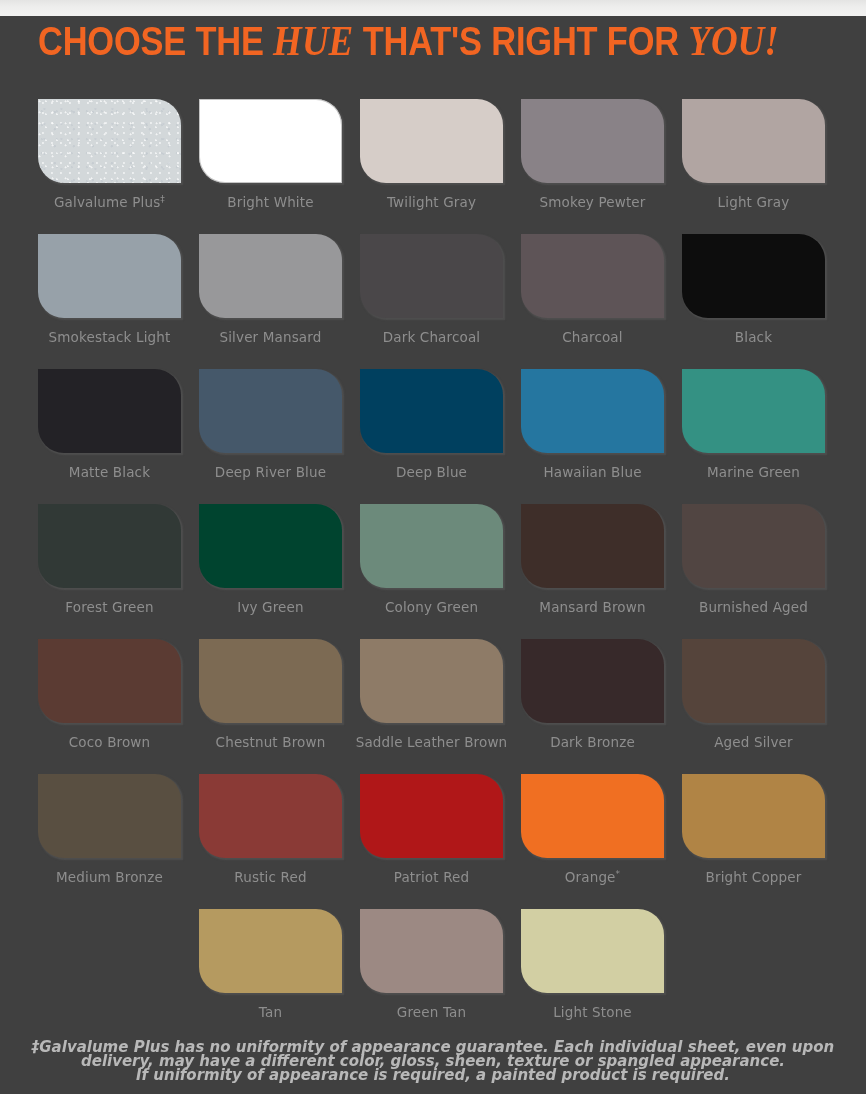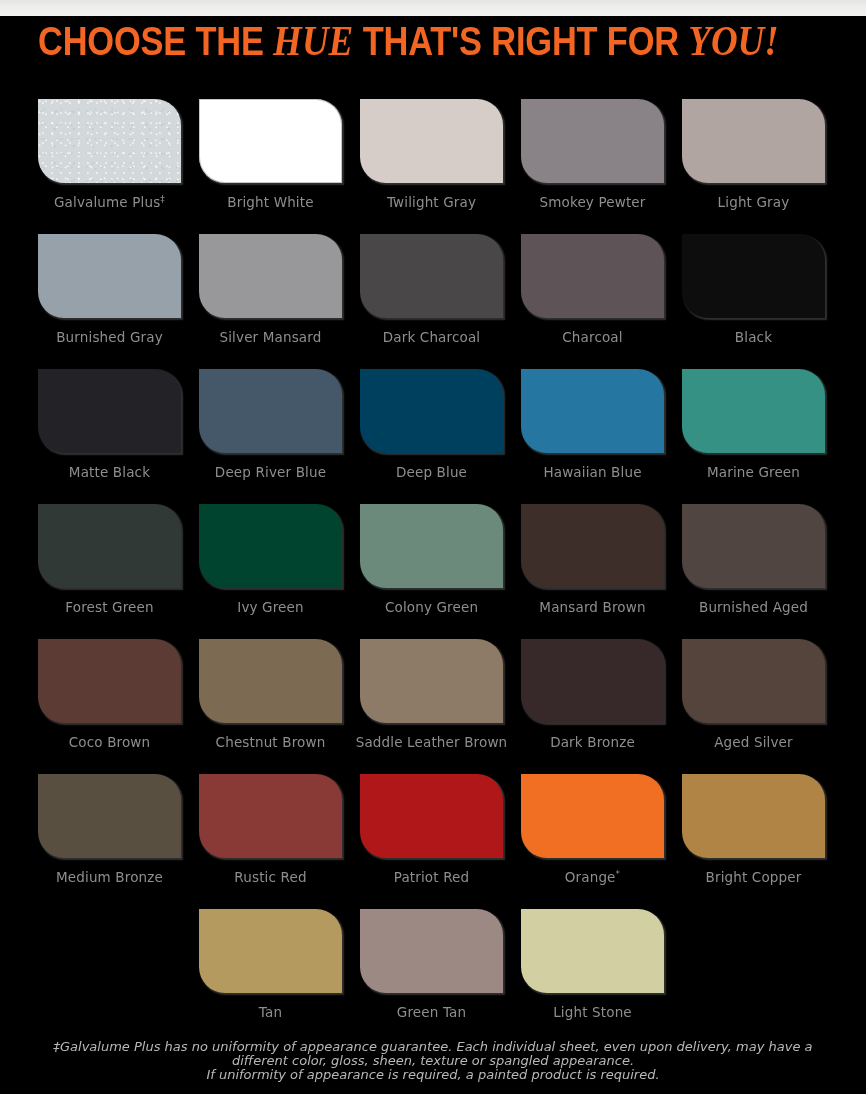--- a/index.html
+++ b/index.html
@@ -13,21 +13,21 @@
     height: 1094px;
     background: #f2f2f1;
     font-family: "Liberation Sans", sans-serif;
     overflow: hidden;
     position: relative;
   }
   .page {
     position: relative;
     width: 866px;
     height: 1094px;
-    background: #000000;
+    background: #404040;
   }
   .top-fade {
     position: absolute;
     top: 0; left: 0;
     width: 866px;
     height: 16px;
     background: linear-gradient(to bottom, #e4e4e3 0%, #eeeeed 45%, #f2f2f1 100%);
     pointer-events: none;
   }
 
@@ -125,24 +125,25 @@
 
   
   .footnote {
     position: absolute;
     left: 0;
     right: 0;
     top: 1040px;
     text-align: center;
     font-family: "DejaVu Sans", sans-serif;
     font-style: italic;
-    font-size: 13px;
+    font-size: 15px;
     line-height: 14px;
     color: #b8b8b8;
     padding: 0 28px;
+    font-weight: bold;
   }
 </style>
 </head>
 <body>
 
 <div class="page">
 
   <div class="top-fade"></div>
 
   <h1 class="title"><span>CHOOSE THE </span><span class="em">HUE</span><span> THAT'S RIGHT FOR </span><span class="em">YOU!</span></h1>
@@ -166,21 +167,21 @@
           <div class="label">Smokey Pewter</div>
         </div>
         <div class="cell">
           <div class="swatch" style="background: rgb(177, 165, 162);"></div>
           <div class="label">Light Gray</div>
         </div>
       </div>
       <div class="row">
         <div class="cell">
           <div class="swatch" style="background: rgb(151, 161, 169);"></div>
-          <div class="label">Burnished Gray</div>
+          <div class="label">Smokestack Light</div>
         </div>
         <div class="cell">
           <div class="swatch" style="background: rgb(152, 152, 154);"></div>
           <div class="label">Silver Mansard</div>
         </div>
         <div class="cell">
           <div class="swatch" style="background: rgb(74, 71, 73);"></div>
           <div class="label">Dark Charcoal</div>
         </div>
         <div class="cell">

